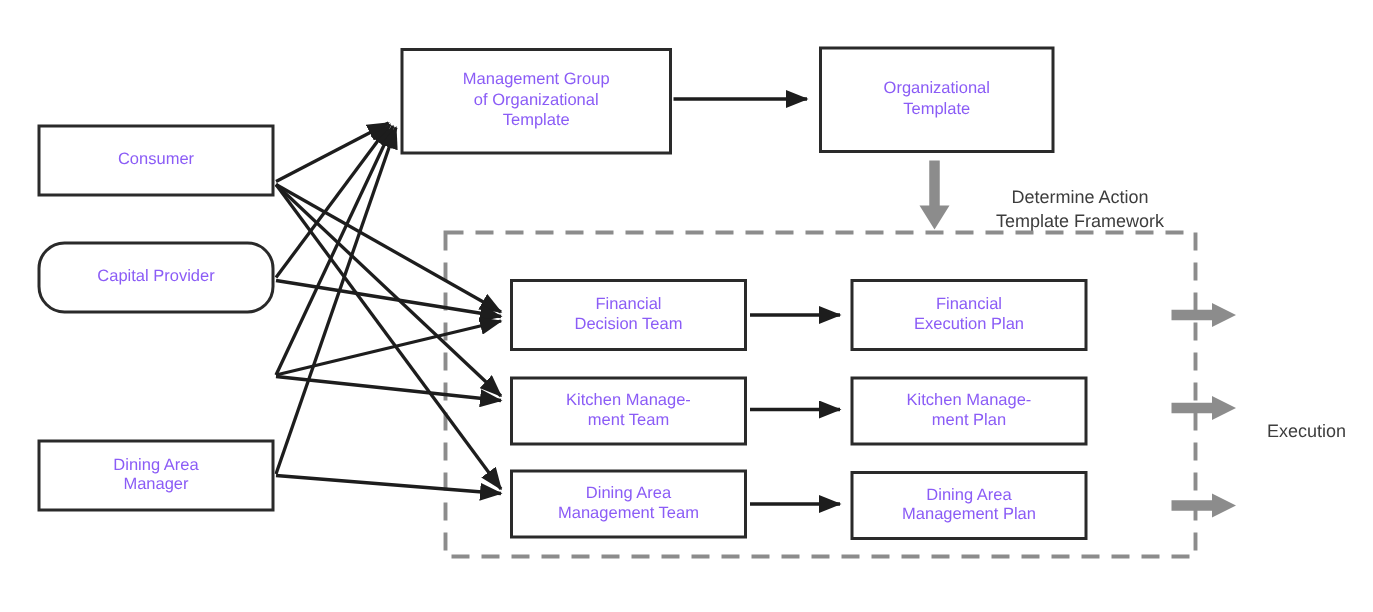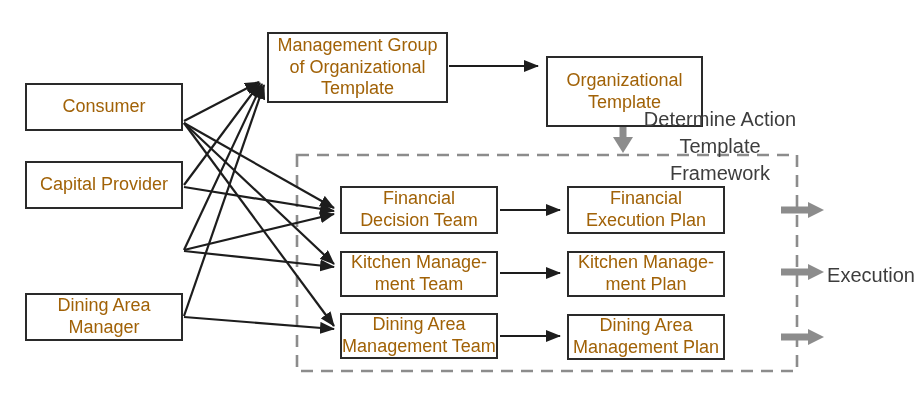--- a/index.html
+++ b/index.html
@@ -11,40 +11,41 @@
     overflow:hidden;
   }
   .layer{position:absolute;left:0;top:0;width:915px;height:408px;}
   .node{
     position:absolute;
     box-sizing:border-box;
     background:#ffffff;
     border:2px solid #2a2a2a;
     display:flex;align-items:center;justify-content:center;
     text-align:center;
-    color:#a16207;
-    font-size:18px;line-height:1.22;
+    color:#8b5cf6;
+    font-size:11px;line-height:1.22;
     white-space:pre-line;
     z-index:2;
   }
   .ann{
     position:absolute;
     color:#3d3d3d;
-    font-size:20px;line-height:1.35;
+    font-size:12px;line-height:1.35;
     white-space:pre-line;
     z-index:3;
     text-align:center;
+    margin-top:17px;
   }
   
   #n-consumer          {left:25px; top:83px;  width:158px; height:48px;}
-  #n-capital-provider  {left:25px; top:161px; width:158px; height:48px;}
+  #n-capital-provider  {left:25px; top:161px; width:158px; height:48px;border-radius:18px;}
   #n-chef              {left:25px; top:226px; width:158px; height:48px;}
   #n-dining-manager    {left:25px; top:293px; width:158px; height:48px;}
   #n-mgmt-group        {left:267px;top:32px;  width:181px; height:71px;}
-  #n-org-template      {left:546px;top:31px;  width:157px; height:71px;margin-top:25px;}
+  #n-org-template      {left:546px;top:31px;  width:157px; height:71px;}
   #n-fin-team          {left:340px;top:186px; width:158px; height:48px;}
   #n-kitchen-team      {left:340px;top:251px; width:158px; height:46px;}
   #n-dining-team       {left:340px;top:313px; width:158px; height:46px;}
   #n-fin-plan          {left:567px;top:186px; width:158px; height:48px;}
   #n-kitchen-plan      {left:567px;top:251px; width:158px; height:46px;}
   #n-dining-plan       {left:567px;top:314px; width:158px; height:46px;}
   #ann-determine       {left:630px;top:106px; width:180px;}
   #ann-execution       {left:826px;top:262px; width:90px; text-align:center;}
 </style>
 </head>

